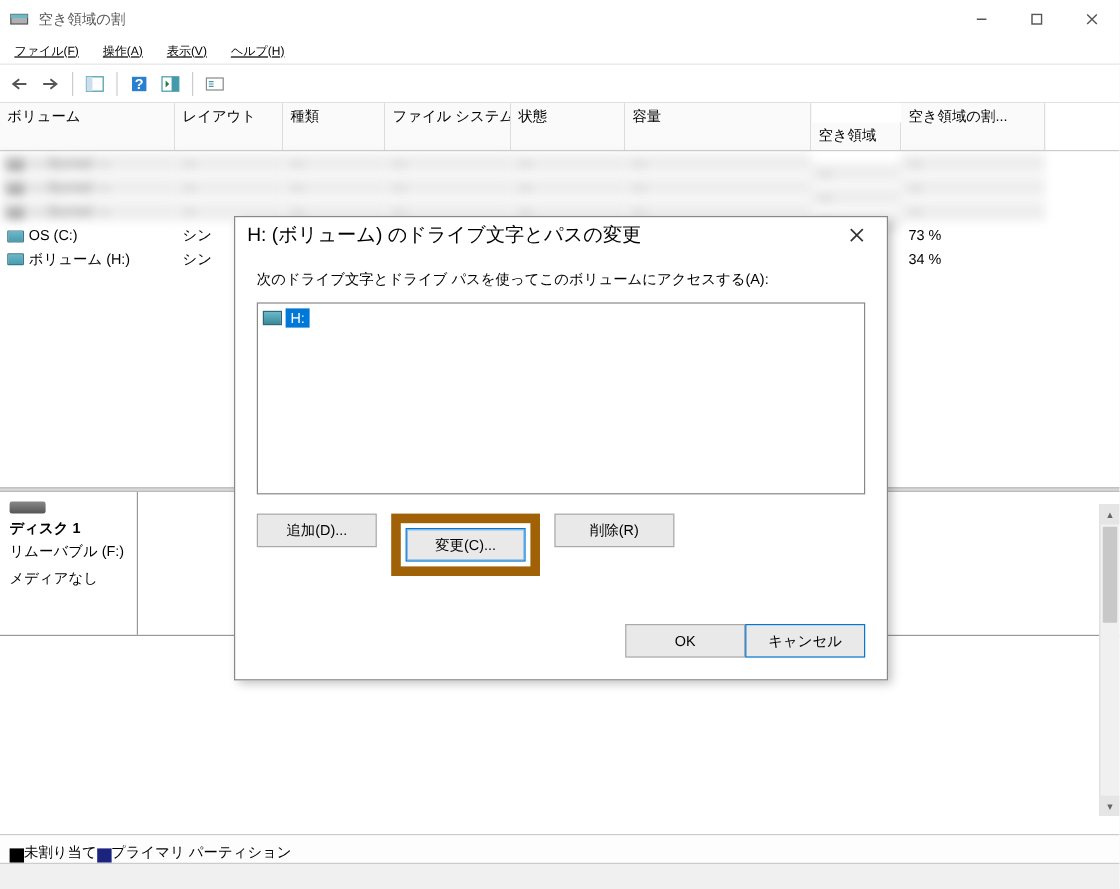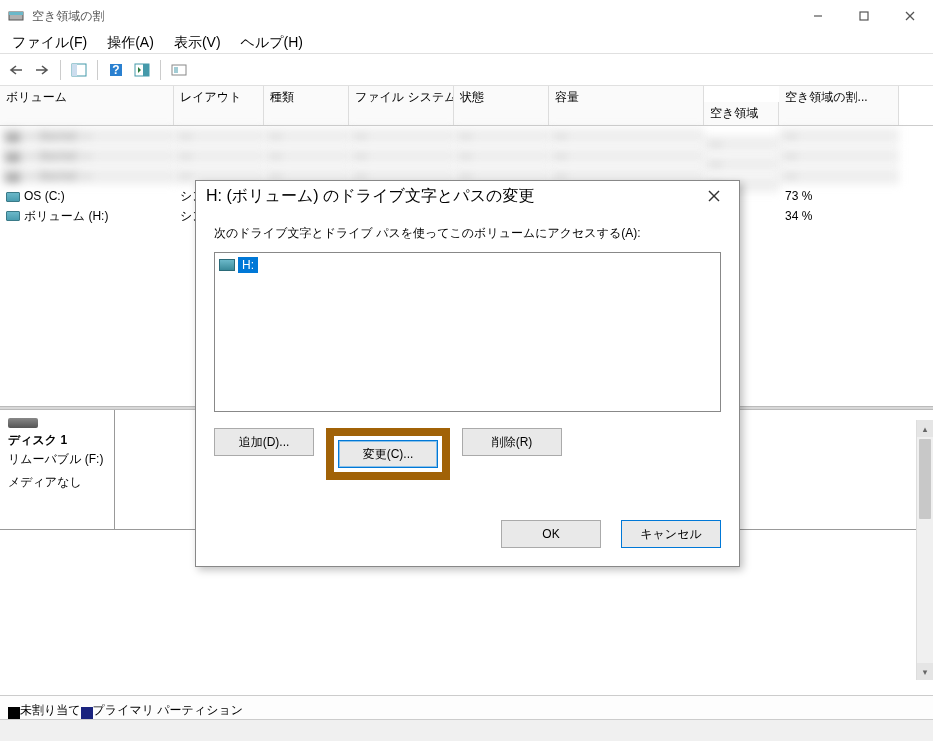--- a/index.html
+++ b/index.html
@@ -7,37 +7,37 @@
     
     .window { background: #fff; width: 933px; height: 741px; display: flex; flex-direction: column; }
     
     .titlebar { height: 32px; display: flex; align-items: center; padding-left: 8px; background: #fff; }
     .titlebar-icon { width: 16px; height: 16px; margin-right: 8px; display: inline-flex; }
     .titlebar-text { flex: 1; font-size: 12px; color: #555; }
     .titlebar-controls { display: flex; }
     .titlebar-btn { width: 46px; height: 32px; display: flex; align-items: center; justify-content: center; color: #555; }
     
     .menubar { height: 22px; display: flex; align-items: center; padding-left: 2px; background: #fff; border-bottom: 1px solid #e0e0e0; }
-    .menubar-item { padding: 3px 10px; font-size: 14px; cursor: default; }
+    .menubar-item { padding: 3px 10px; font-size: 10px; cursor: default; text-decoration: underline; }
     
     .toolbar { height: 32px; display: flex; align-items: center; padding: 2px 4px; gap: 2px; background: #fff; border-bottom: 1px solid #e0e0e0; }
     .toolbar-btn { width: 24px; height: 24px; display: flex; align-items: center; justify-content: center; border: 1px solid transparent; }
     .toolbar-sep { width: 1px; height: 20px; background: #ccc; margin: 0 4px; }
     
     .volumes-pane { flex: 0 0 auto; background: #fff; }
     .vol-header { display: flex; background: #fff; border-bottom: 1px solid #ccc; }
     .vol-header-cell { padding: 3px 6px; border-right: 1px solid #ddd; font-size: 12px; background: #fafafa; overflow: hidden; white-space: nowrap; }
     .vol-rows { }
     .vol-row { display: flex; align-items: center; height: 20px; }
     .vol-cell { padding: 1px 6px; font-size: 12px; overflow: hidden; white-space: nowrap; }
     .drive-icon { width: 14px; height: 10px; background: linear-gradient(#6bb8c9, #4a9db0); border: 1px solid #3a7a88; border-radius: 1px; display: inline-block; margin-right: 4px; vertical-align: middle; }
     .drive-icon.gray { background: linear-gradient(#ccc, #999); border-color: #777; }
     .blur { filter: blur(4px); color: #888; background: rgba(200,200,200,0.3); }
     
-    .c0 { width: 174px; }
+    .c0 { width: 146px; }
     .c1 { width: 90px; }
     .c2 { width: 85px; }
     .c3 { width: 105px; }
     .c4 { width: 95px; }
     .c5 { width: 155px; }
     .c6 { width: 75px; margin-top: 16px; }
     .c7 { width: 120px; }
     
     .middle-gap { height: 180px; background: #fff; }
     
@@ -74,21 +74,21 @@
     .dialog-body { padding: 14px 18px 18px; }
     .dialog-instr { font-size: 12px; margin-bottom: 10px; }
     .listbox { border: 1px solid #888; height: 160px; padding: 4px; background: #fff; overflow: auto; }
     .listbox-item { display: inline-flex; align-items: center; }
     .listbox-item.selected .lb-text { background: #0078d7; color: #fff; padding: 1px 4px; }
     .lb-icon { width: 16px; height: 12px; background: linear-gradient(#6bb8c9,#3a8a9a); border:1px solid #2a6a78; margin-right: 3px; }
     .dialog-row-btns { display: flex; gap: 12px; margin-top: 16px; }
     .dlg-btn { width: 100px; height: 28px; background: #e9e9e9; border: 1px solid #aaa; font-size: 12px; display:flex; align-items:center; justify-content:center; cursor: default; }
     .dlg-btn.focused { border: 1px solid #0078d7; box-shadow: inset 0 0 0 1px #8ac0e8; }
     .highlight-box { border: 8px solid #a16207; padding: 4px; display: inline-flex; justify-content: flex-end; }
-    .dialog-footer { display: flex; justify-content: flex-end; gap: 20px; margin-top: 40px; }
+    .dialog-footer { display: flex; justify-content: flex-end; gap: 0; margin-top: 40px; }
     .dlg-btn2 { width: 100px; height: 28px; background: #e9e9e9; border: 1px solid #aaa; font-size: 12px; display:flex; align-items:center; justify-content:center; }
     .dlg-btn2.primary { border: 1px solid #0078d7; }
   </style>
 </head>
 <body>
 
 <div class="window">
 
   <div class="titlebar">
     <span class="titlebar-icon">

